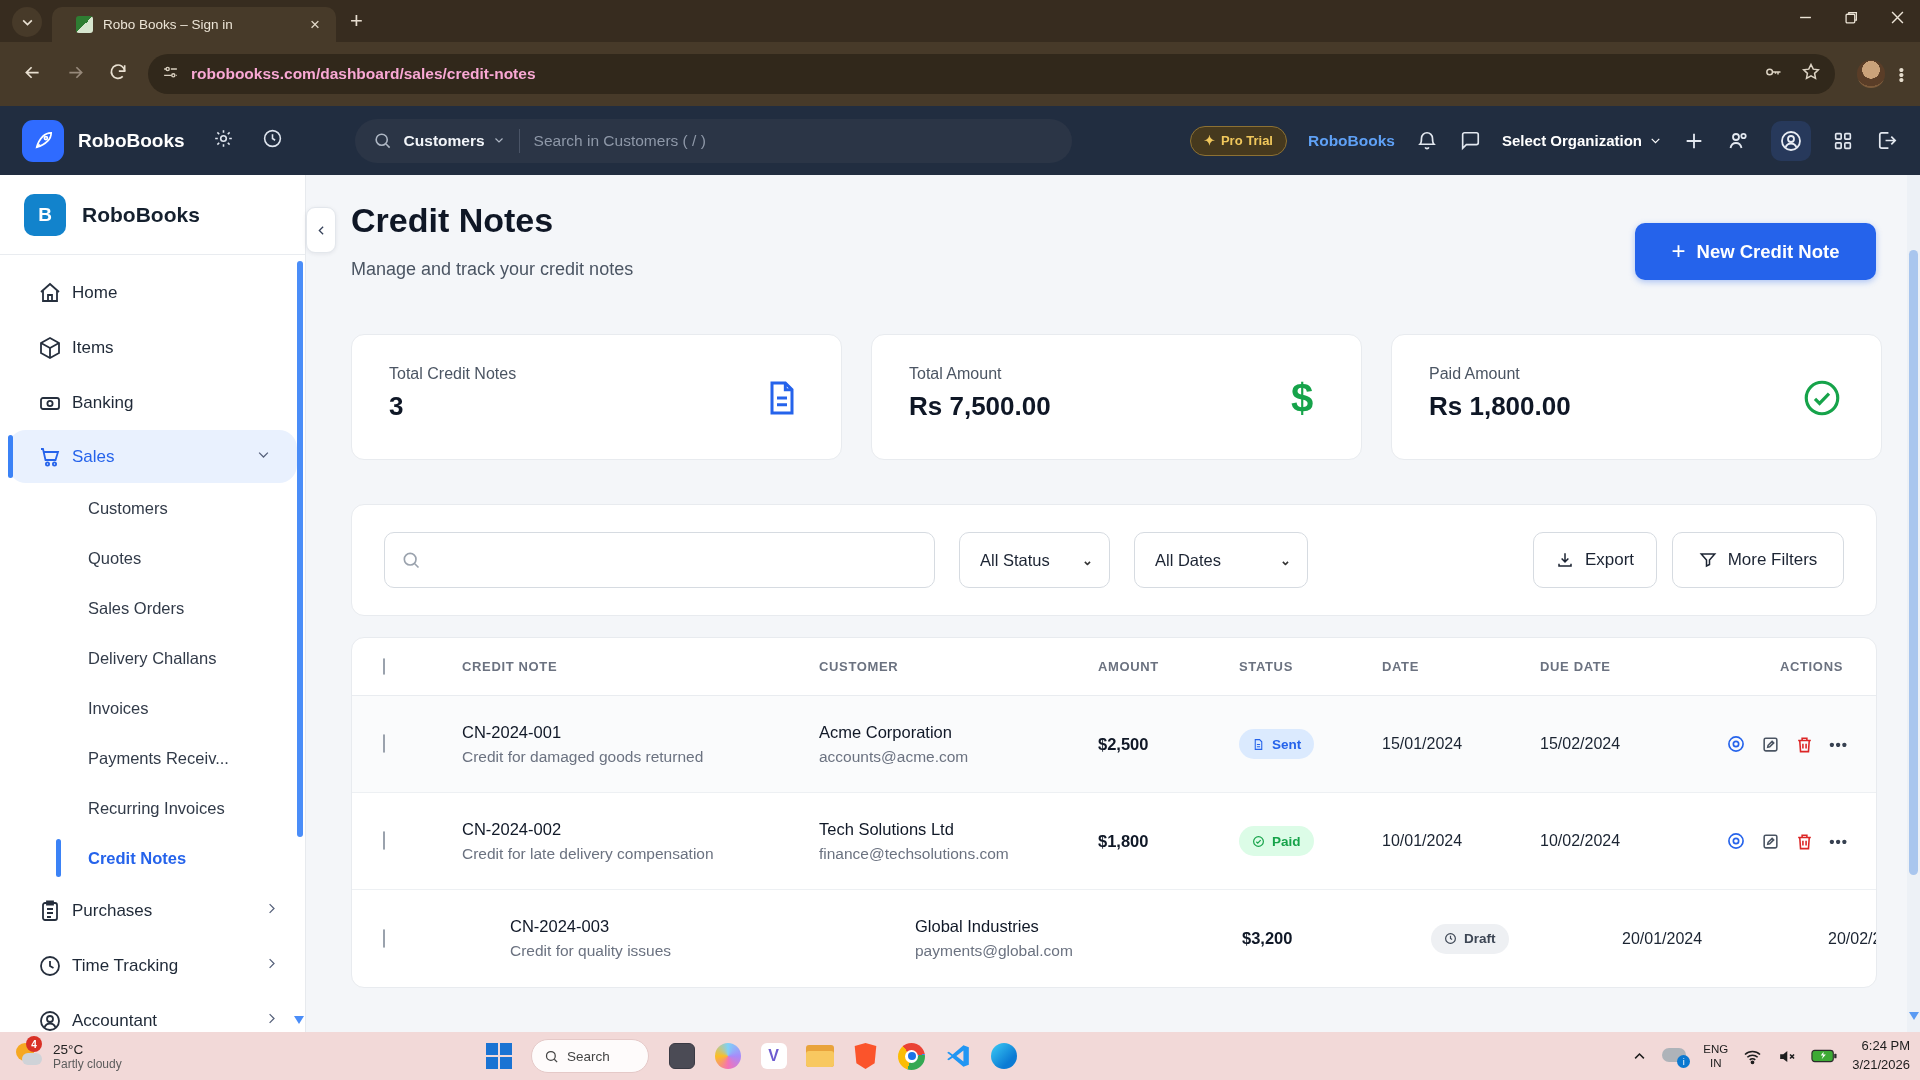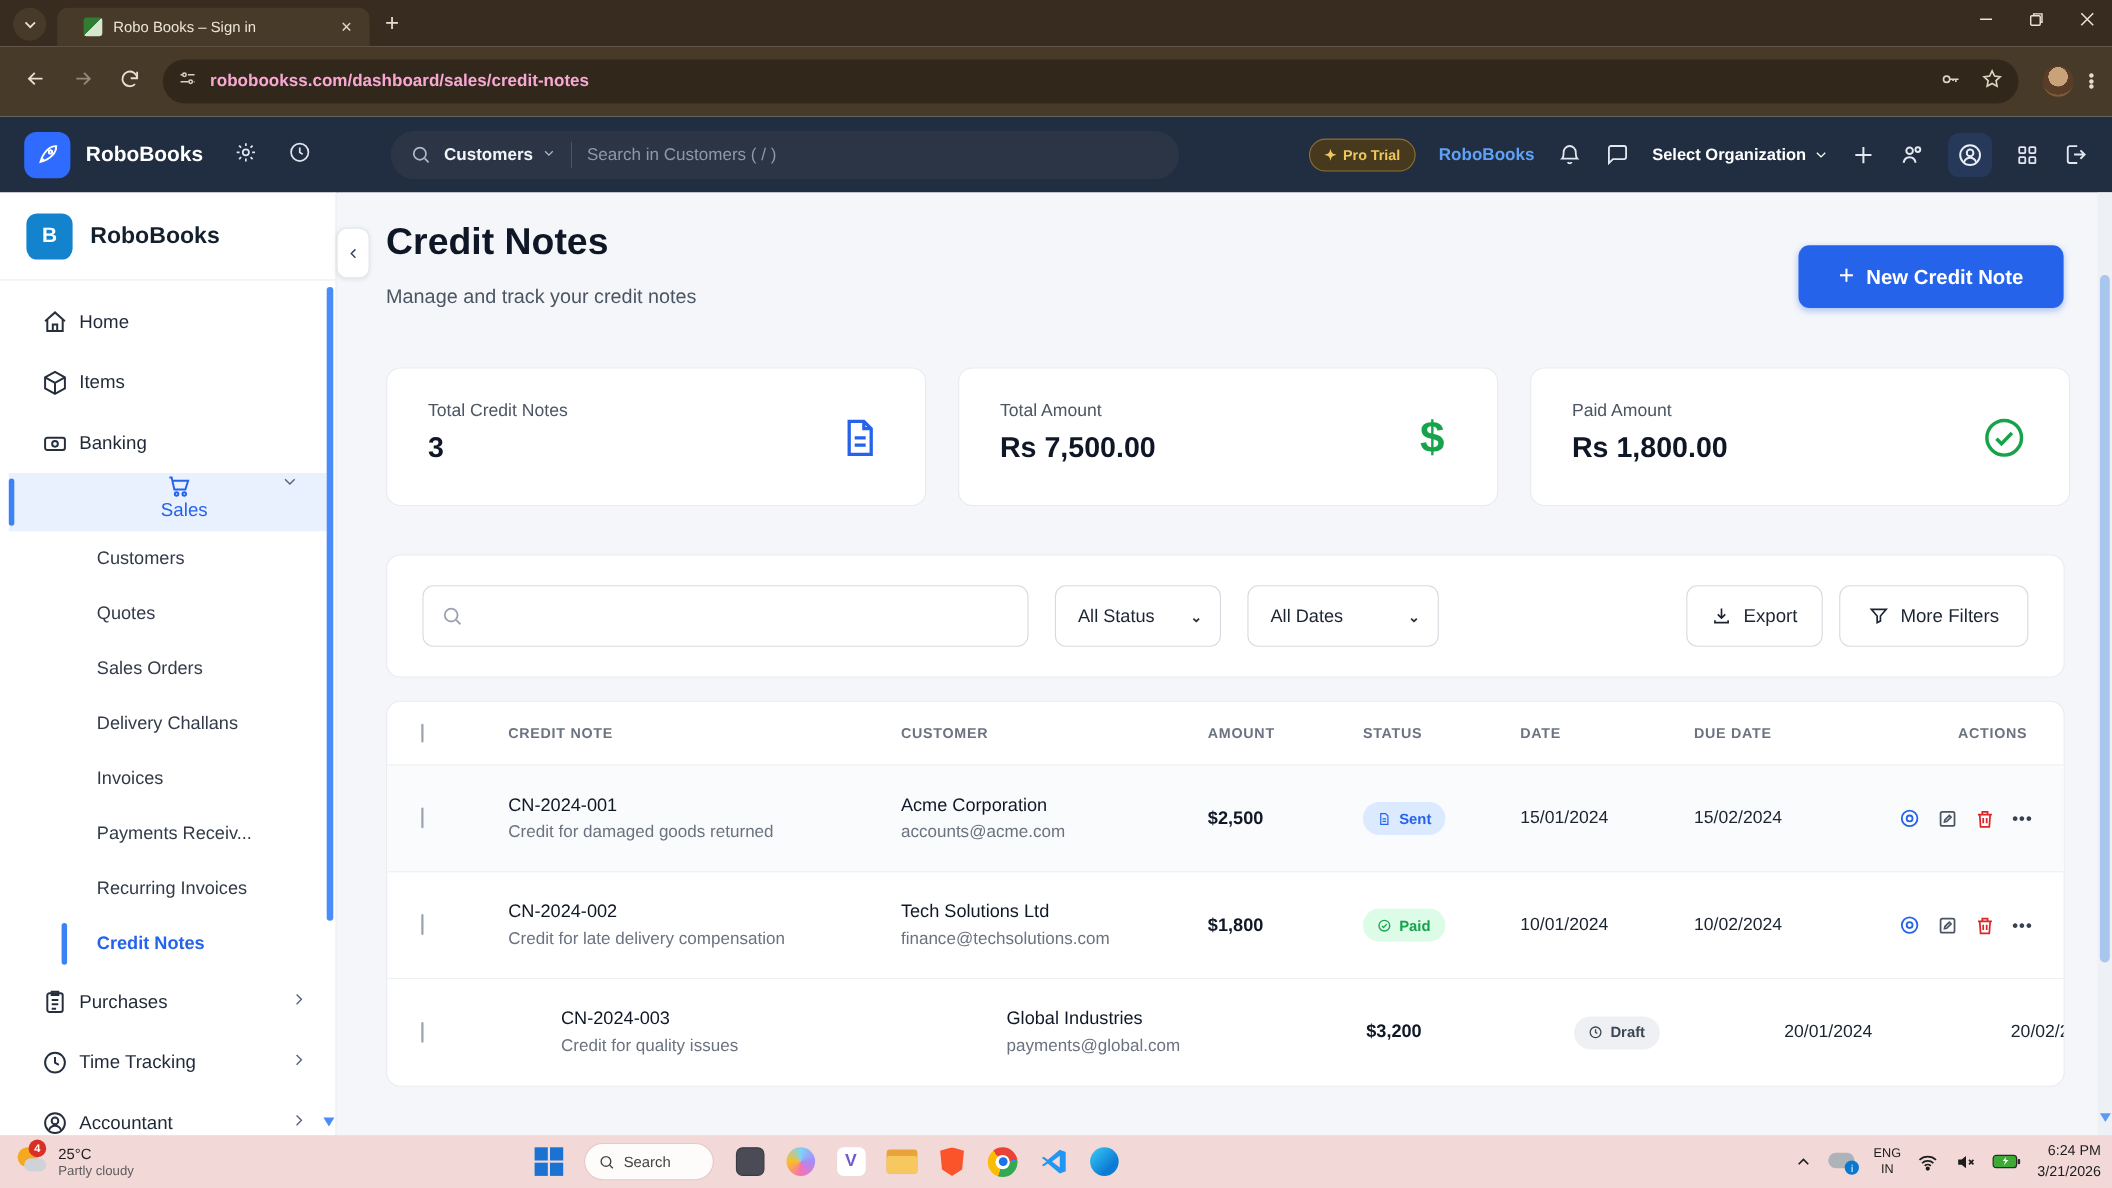--- a/index.html
+++ b/index.html
@@ -47,21 +47,21 @@
 
   
   .sidebar { position:absolute; left:0; top:175px; width:306px; height:857px; background:#fff; border-right:1px solid #e7eaee; overflow:hidden; }
   .sb-head { height:80px; display:flex; align-items:center; padding-left:24px; border-bottom:1px solid #e9ecf0; }
   .sb-logo { width:42px; height:42px; border-radius:10px; background:#1283cc; color:#fff; font-size:19px; font-weight:800; display:flex; align-items:center; justify-content:center; }
   .sb-brand { font-size:21px; font-weight:800; color:#15202e; margin-left:16px; }
   .sb-nav { padding-top:10px; }
   .sb-item { height:55px; display:flex; align-items:center; padding-left:38px; color:#1f2937; font-size:17px; position:relative; }
   .sb-item .ic { width:24px; height:24px; margin-right:10px; color:#262f3d; flex:0 0 auto; }
   .sb-item .chev { position:absolute; right:26px; color:#55607a; }
-  .sb-item.active-wrap { margin:0 8px; padding-left:30px; height:53px; background:#e9f1fe; border-radius:0; color:#2563eb;flex-direction:column; }
+  .sb-item.active-wrap { margin:0 8px; padding-left:30px; height:53px; background:#e9f1fe; border-radius:18px; color:#2563eb; }
   .sb-item.active-wrap .ic { color:#2563eb; }
   .sb-item.active-wrap .bar { position:absolute; left:0; top:5px; bottom:5px; width:5px; border-radius:4px; background:#3b82f6; }
   .sb-sub { height:50px; display:flex; align-items:center; padding-left:88px; color:#323b49; font-size:16.5px; position:relative; }
   .sb-sub.active { color:#2563eb; font-weight:600; }
   .sb-sub.active .bar { position:absolute; left:56px; top:6px; bottom:6px; width:5px; border-radius:4px; background:#3b82f6; }
   .sb-scroll { position:absolute; right:2px; top:86px; width:6px; height:576px; border-radius:3px; background:#4a8df8; }
   .sb-scroll-arrow { position:absolute; right:1px; bottom:8px; width:0; height:0; border-left:5px solid transparent; border-right:5px solid transparent; border-top:8px solid #4a8df8; }
   .collapse-btn { position:absolute; left:306px; top:207px; width:30px; height:46px; background:#fff; border:1px solid #e3e7ec; border-radius:9px; box-shadow:0 1px 4px rgba(20,30,50,.08); display:flex; align-items:center; justify-content:center; color:#36425a; z-index:5; }
 
   

